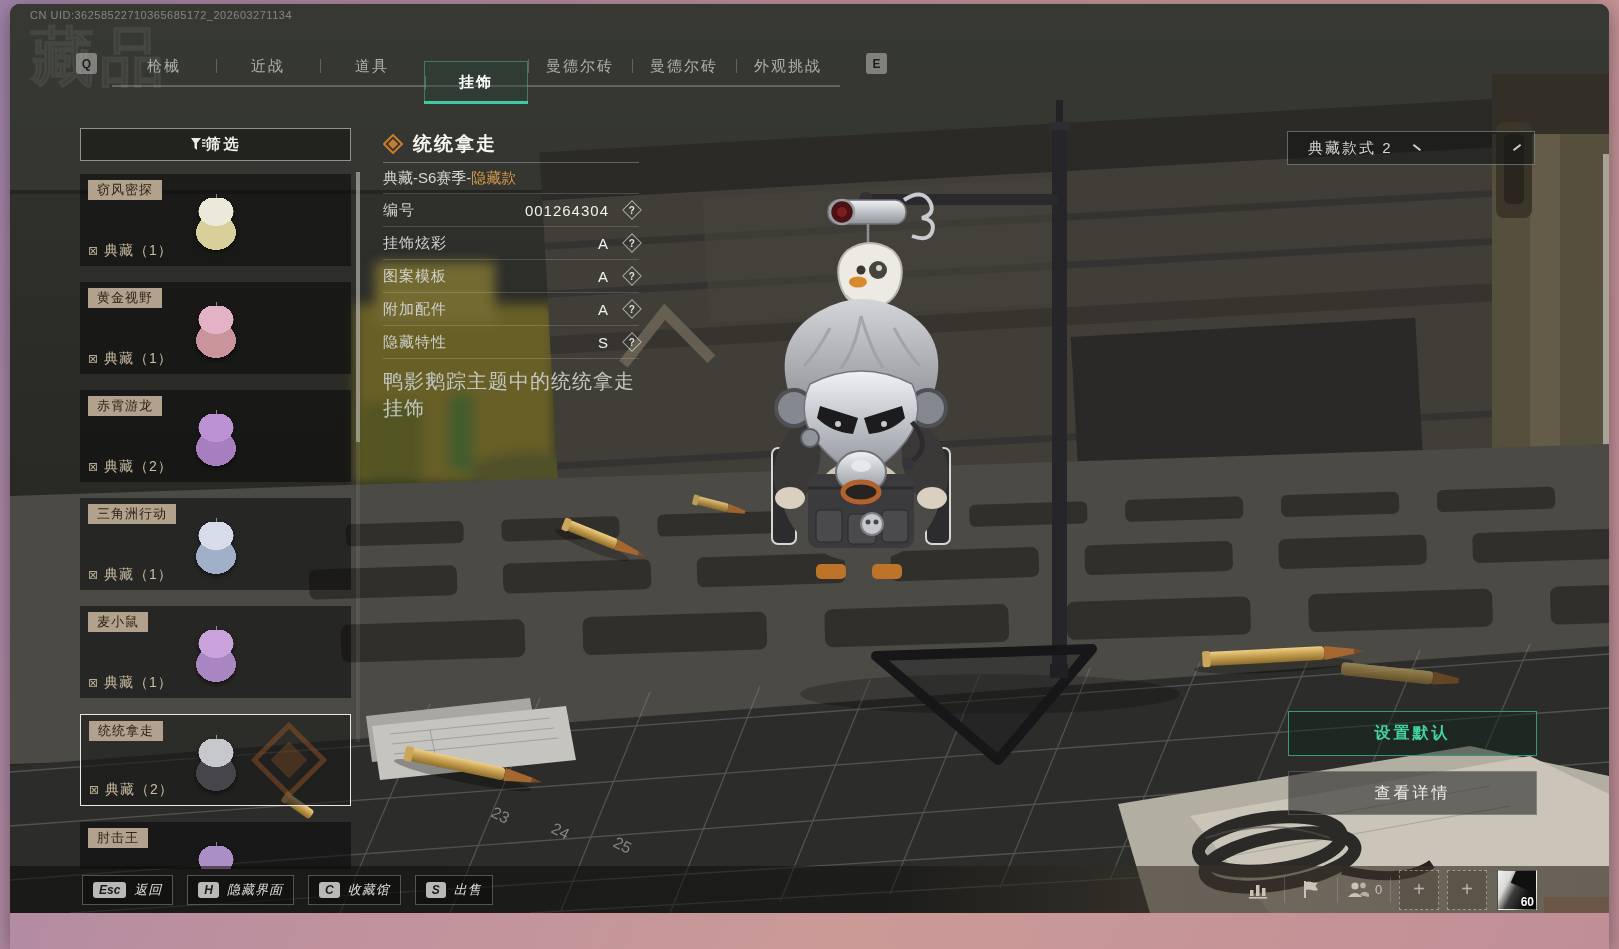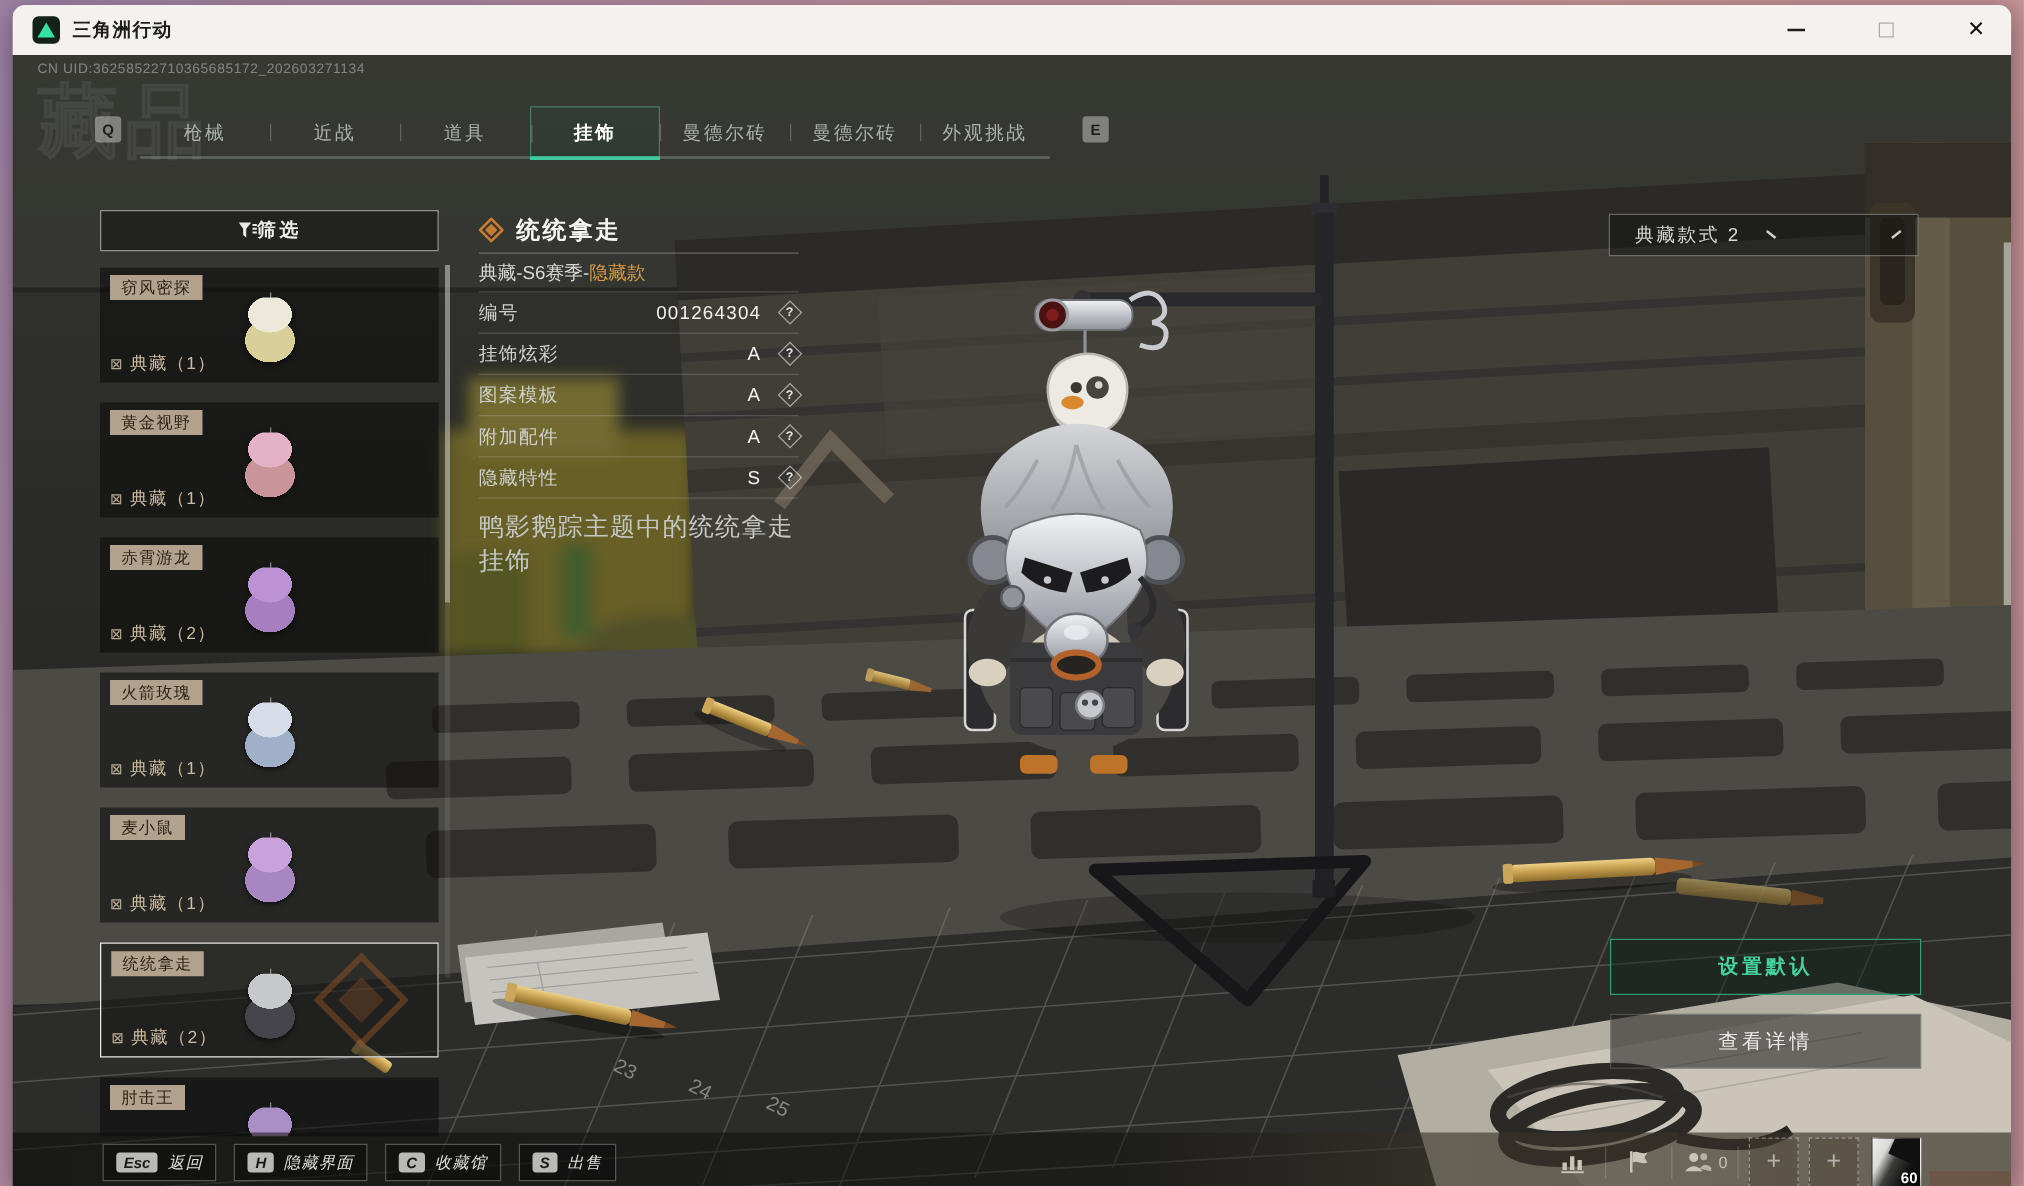--- a/index.html
+++ b/index.html
@@ -27,21 +27,21 @@
   .uid { position:absolute; left:20px; top:5px; z-index:3; font-size:11px; letter-spacing:.5px; color:rgba(255,255,255,.38); }
   .watermark { position:absolute; left:20px; top:10px; z-index:1; font-size:64px; font-weight:bold; letter-spacing:6px;
     color:rgba(150,160,152,.06); -webkit-text-stroke:1px rgba(160,170,160,.10); }
 
   
   .tabwrap { position:absolute; left:102px; top:41px; z-index:4; display:flex; align-items:flex-end; }
   .tabs { display:flex; height:42px; border-bottom:2px solid rgba(165,175,168,.38); }
   .tab { width:104px; height:42px; display:flex; align-items:center; justify-content:center; position:relative;
     font-size:15px; letter-spacing:2px; color:#aab0ab; cursor:pointer; }
   .tab + .tab::before { content:""; position:absolute; left:0; top:14px; width:1px; height:14px; background:rgba(255,255,255,.22); }
-  .tab.active { color:#fff; background:rgba(38,68,56,.35); border:1px solid rgba(85,175,142,.55); font-weight:bold; }
+  .tab.active { color:#fff; background:rgba(38,68,56,.35); border:1px solid rgba(85,175,142,.55); font-weight:bold;margin-top:16px; }
   .tab.active::after { content:""; position:absolute; left:-1px; right:-1px; bottom:-2px; height:3px; background:var(--accent-green,#3fc9a0); }
   .keycap { min-width:21px; height:21px; padding:0 4px; border-radius:3px; background:rgba(190,190,188,.55); color:#1e1e1e;
     font-size:12px; font-weight:bold; display:flex; align-items:center; justify-content:center; }
   .keycap.qe { position:absolute; top:49px; z-index:4; cursor:pointer; }
 
   
   .filterbtn { position:absolute; left:70px; top:124px; width:271px; height:33px; z-index:4;
     border:1px solid rgba(255,255,255,.5); background:rgba(18,18,16,.55); color:#f0f0ec; font-size:15px; font-weight:bold;
     display:flex; align-items:center; justify-content:center; gap:0; letter-spacing:3px; cursor:pointer; }
   .cards { position:absolute; left:70px; top:170px; width:271px; bottom:44px; z-index:3; overflow:hidden; }
@@ -112,35 +112,20 @@
   .avatar::before { content:""; position:absolute; left:16px; top:-4px; width:26px; height:22px; background:#101010; transform:rotate(24deg); }
   .avatar b { position:absolute; right:2px; bottom:0; font-size:12px; color:#fff; text-shadow:0 0 2px #000,1px 1px 1px #000; }
 
   svg text { font-family:"Liberation Sans","DejaVu Sans",sans-serif; }
 </style>
 </head>
 <body>
 
 <div class="window">
 
-  <div class="titlebar">
-    <div class="applogo">
-        <i></i>
-      </div>
-    <div class="apptitle">三角洲行动</div>
-    <div class="wincontrols">
-      <div class="winbtn">
-          <span class="minbar"></span>
-        </div>
-      <div class="winbtn">
-          <span class="maxbox"></span>
-        </div>
-      <div class="winbtn close">✕</div>
-    </div>
-  </div>
 
   <div class="game">
 
     <svg class="scene" viewBox="0 0 1599 909" preserveAspectRatio="none">
       <defs>
         <linearGradient id="bgG" x1="0" y1="0" x2="0" y2="1">
           <stop offset="0" stop-color="#34352f"></stop>
             <stop offset=".45" stop-color="#2a2a27"></stop>
             <stop offset="1" stop-color="#222221"></stop>
         </linearGradient>
@@ -409,21 +394,21 @@
         <div class="card">
           <div class="chip">赤霄游龙</div>
           <div class="sprite" style="--c1: #bd92d4; --c2: #a77fc0;"></div>
           <div class="card-footer">
             <span class="cicon">⊠</span>
             <span class="ccount">典藏（2）</span>
           </div>
 
         </div>
         <div class="card">
-          <div class="chip">火箭玫瑰</div>
+          <div class="chip">三角洲行动</div>
           <div class="sprite" style="--c1: #d7dde8; --c2: #9fb0c8;"></div>
           <div class="card-footer">
             <span class="cicon">⊠</span>
             <span class="ccount">典藏（1）</span>
           </div>
 
         </div>
         <div class="card">
           <div class="chip">麦小鼠</div>
           <div class="sprite" style="--c1: #c9a2dc; --c2: #a886c2;"></div>

